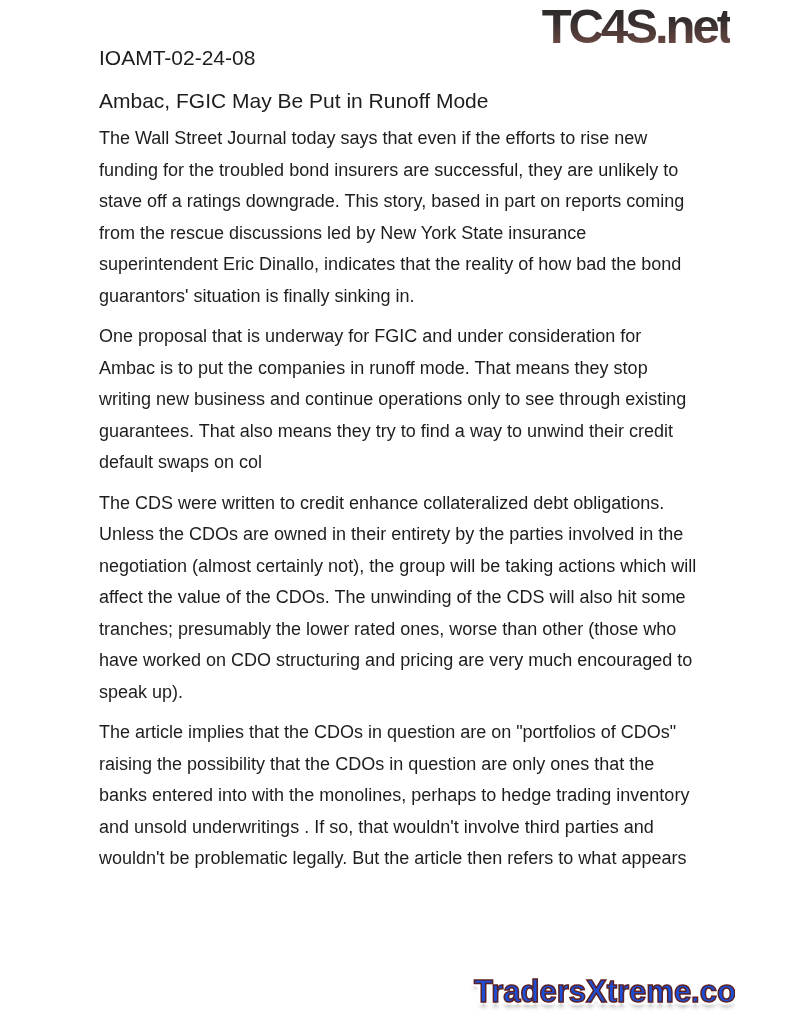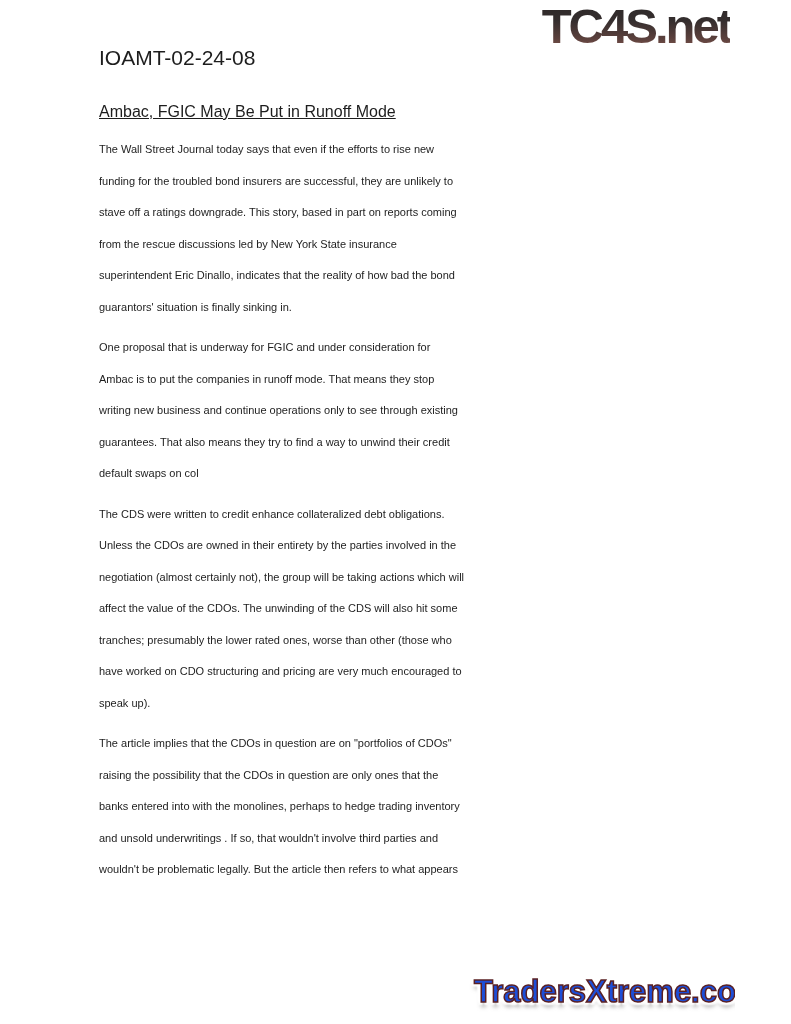--- a/index.html
+++ b/index.html
@@ -30,30 +30,29 @@
     white-space: pre;
   }
   h2.section-title {
     margin: 22px 0 0 0;
     font-size: 23px;
     font-weight: normal;
     line-height: 26px;
     white-space: pre;
   }
   h3.headline {
-    margin: 32px 0 0 0;
-    font-size: 16px;
+    margin: 21px 0 0 0;
+    font-size: 21px;
     font-weight: normal;
     line-height: 20px;
     white-space: pre;
-    text-decoration: underline;
   }
   p.body-para {
     margin: 9px 0 0 0;
-    font-size: 11px;
+    font-size: 18px;
     line-height: 31.5px;
     white-space: pre;
   }
   p.body-para.first {
     margin-top: 12px;
   }
 
   
   .wm-tc4s {
     position: absolute;

